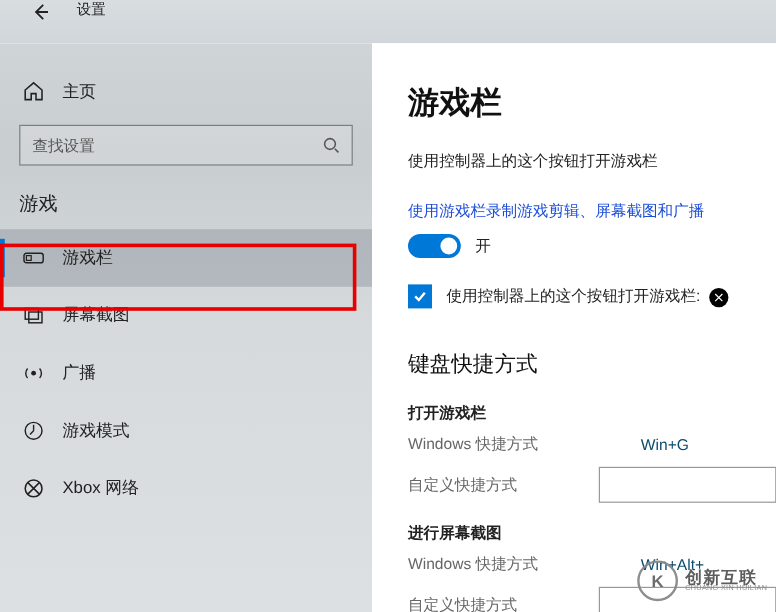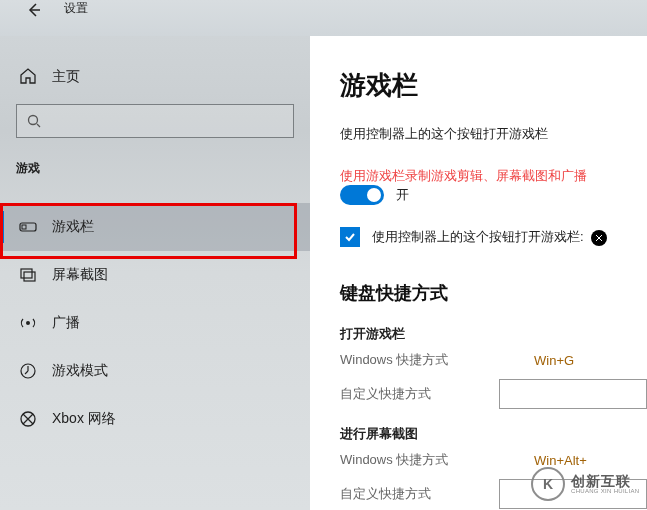--- a/index.html
+++ b/index.html
@@ -86,23 +86,23 @@
       outline: none;
     }
     .searchbox input::placeholder { color: #555; }
     .searchbox .sicon {
       width: 34px;
       display: flex;
       align-items: center;
       justify-content: center;
     }
     .section-label {
-      font-size: 12px;
-      font-weight: 700;
-      padding: 0 16px 26px 16px;
+      font-size: 16px;
+      font-weight: 400;
+      padding: 0 16px 10px 16px;
       color: #222;
     }
     .nav {
       list-style: none;
     }
     .nav-item {
       display: flex;
       align-items: center;
       height: 48px;
       padding: 0 18px;
@@ -139,22 +139,22 @@
       margin-bottom: 22px;
       color: #111;
     }
     .desc {
       font-size: 13px;
       color: #222;
       margin-bottom: 24px;
     }
     .subdesc {
       font-size: 13px;
-      color: #ef4444;
-      margin-bottom: 0;
+      color: #1d4ed8;
+      margin-bottom: 10px;
     }
     .toggle-row {
       display: flex;
       align-items: center;
       margin-bottom: 22px;
     }
     .toggle {
       width: 44px;
       height: 20px;
       border-radius: 10px;
@@ -199,21 +199,21 @@
       border-radius: 50%;
       background: #000;
       margin-left: 4px;
       display: inline-flex;
       align-items: center;
       justify-content: center;
       vertical-align: middle;
     }
     .content h2 {
       font-size: 18px;
-      font-weight: 700;
+      font-weight: 400;
       margin-bottom: 20px;
       color: #111;
     }
     .sc-section-title {
       font-size: 13px;
       font-weight: 600;
       color: #222;
       margin-bottom: 8px;
     }
     .sc-row {
@@ -222,21 +222,21 @@
       margin-bottom: 10px;
       gap: 48px;
     }
     .sc-row .sc-label {
       width: 146px;
       font-size: 13px;
       color: #666;
     }
     .sc-row .sc-value {
       font-size: 13px;
-      color: #a16207;
+      color: #0c4a6e;
     }
     .sc-row input.sc-input {
       width: 148px;
       height: 30px;
       border: 1px solid #999;
       background: #fff;
       padding: 0 6px;
       font-size: 13px;
     }
     .sc-block { margin-bottom: 16px; }
@@ -300,20 +300,21 @@
       <div class="home">
         <span class="icon-slot">
           <svg width="18" height="18" viewBox="0 0 18 18">
               <path d="M2 8 L9 2 L16 8 V16 H11 V11 H7 V16 H2 Z" fill="none" stroke="#222" stroke-width="1.3"></path>
             </svg>
         </span>
         <span class="home-label">主页</span>
       </div>
 
       <div class="searchbox">
+        <input type="text" placeholder="查找设置" style="">
         <span class="sicon">
           <svg width="16" height="16" viewBox="0 0 16 16">
               <circle cx="7" cy="7" r="4.5" fill="none" stroke="#555" stroke-width="1.3"></circle>
               <path d="M11 11 L14 14" stroke="#555" stroke-width="1.3"></path>
             </svg>
         </span>
       </div>
 
       <div class="section-label">游戏</div>
 

